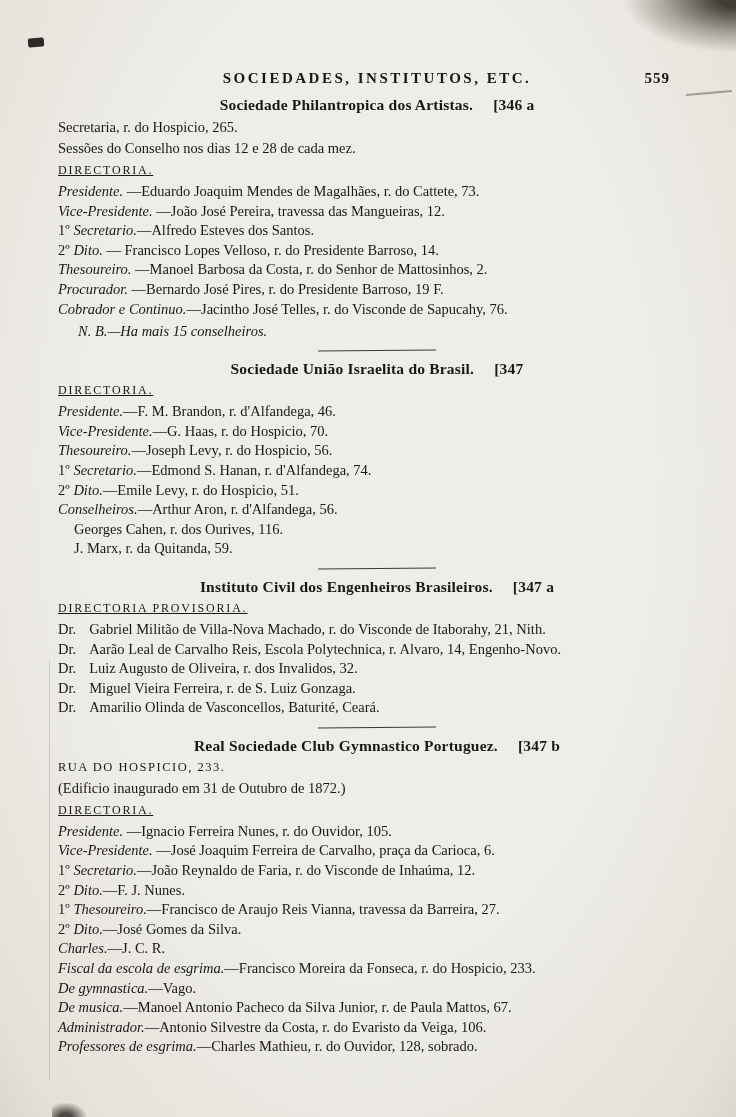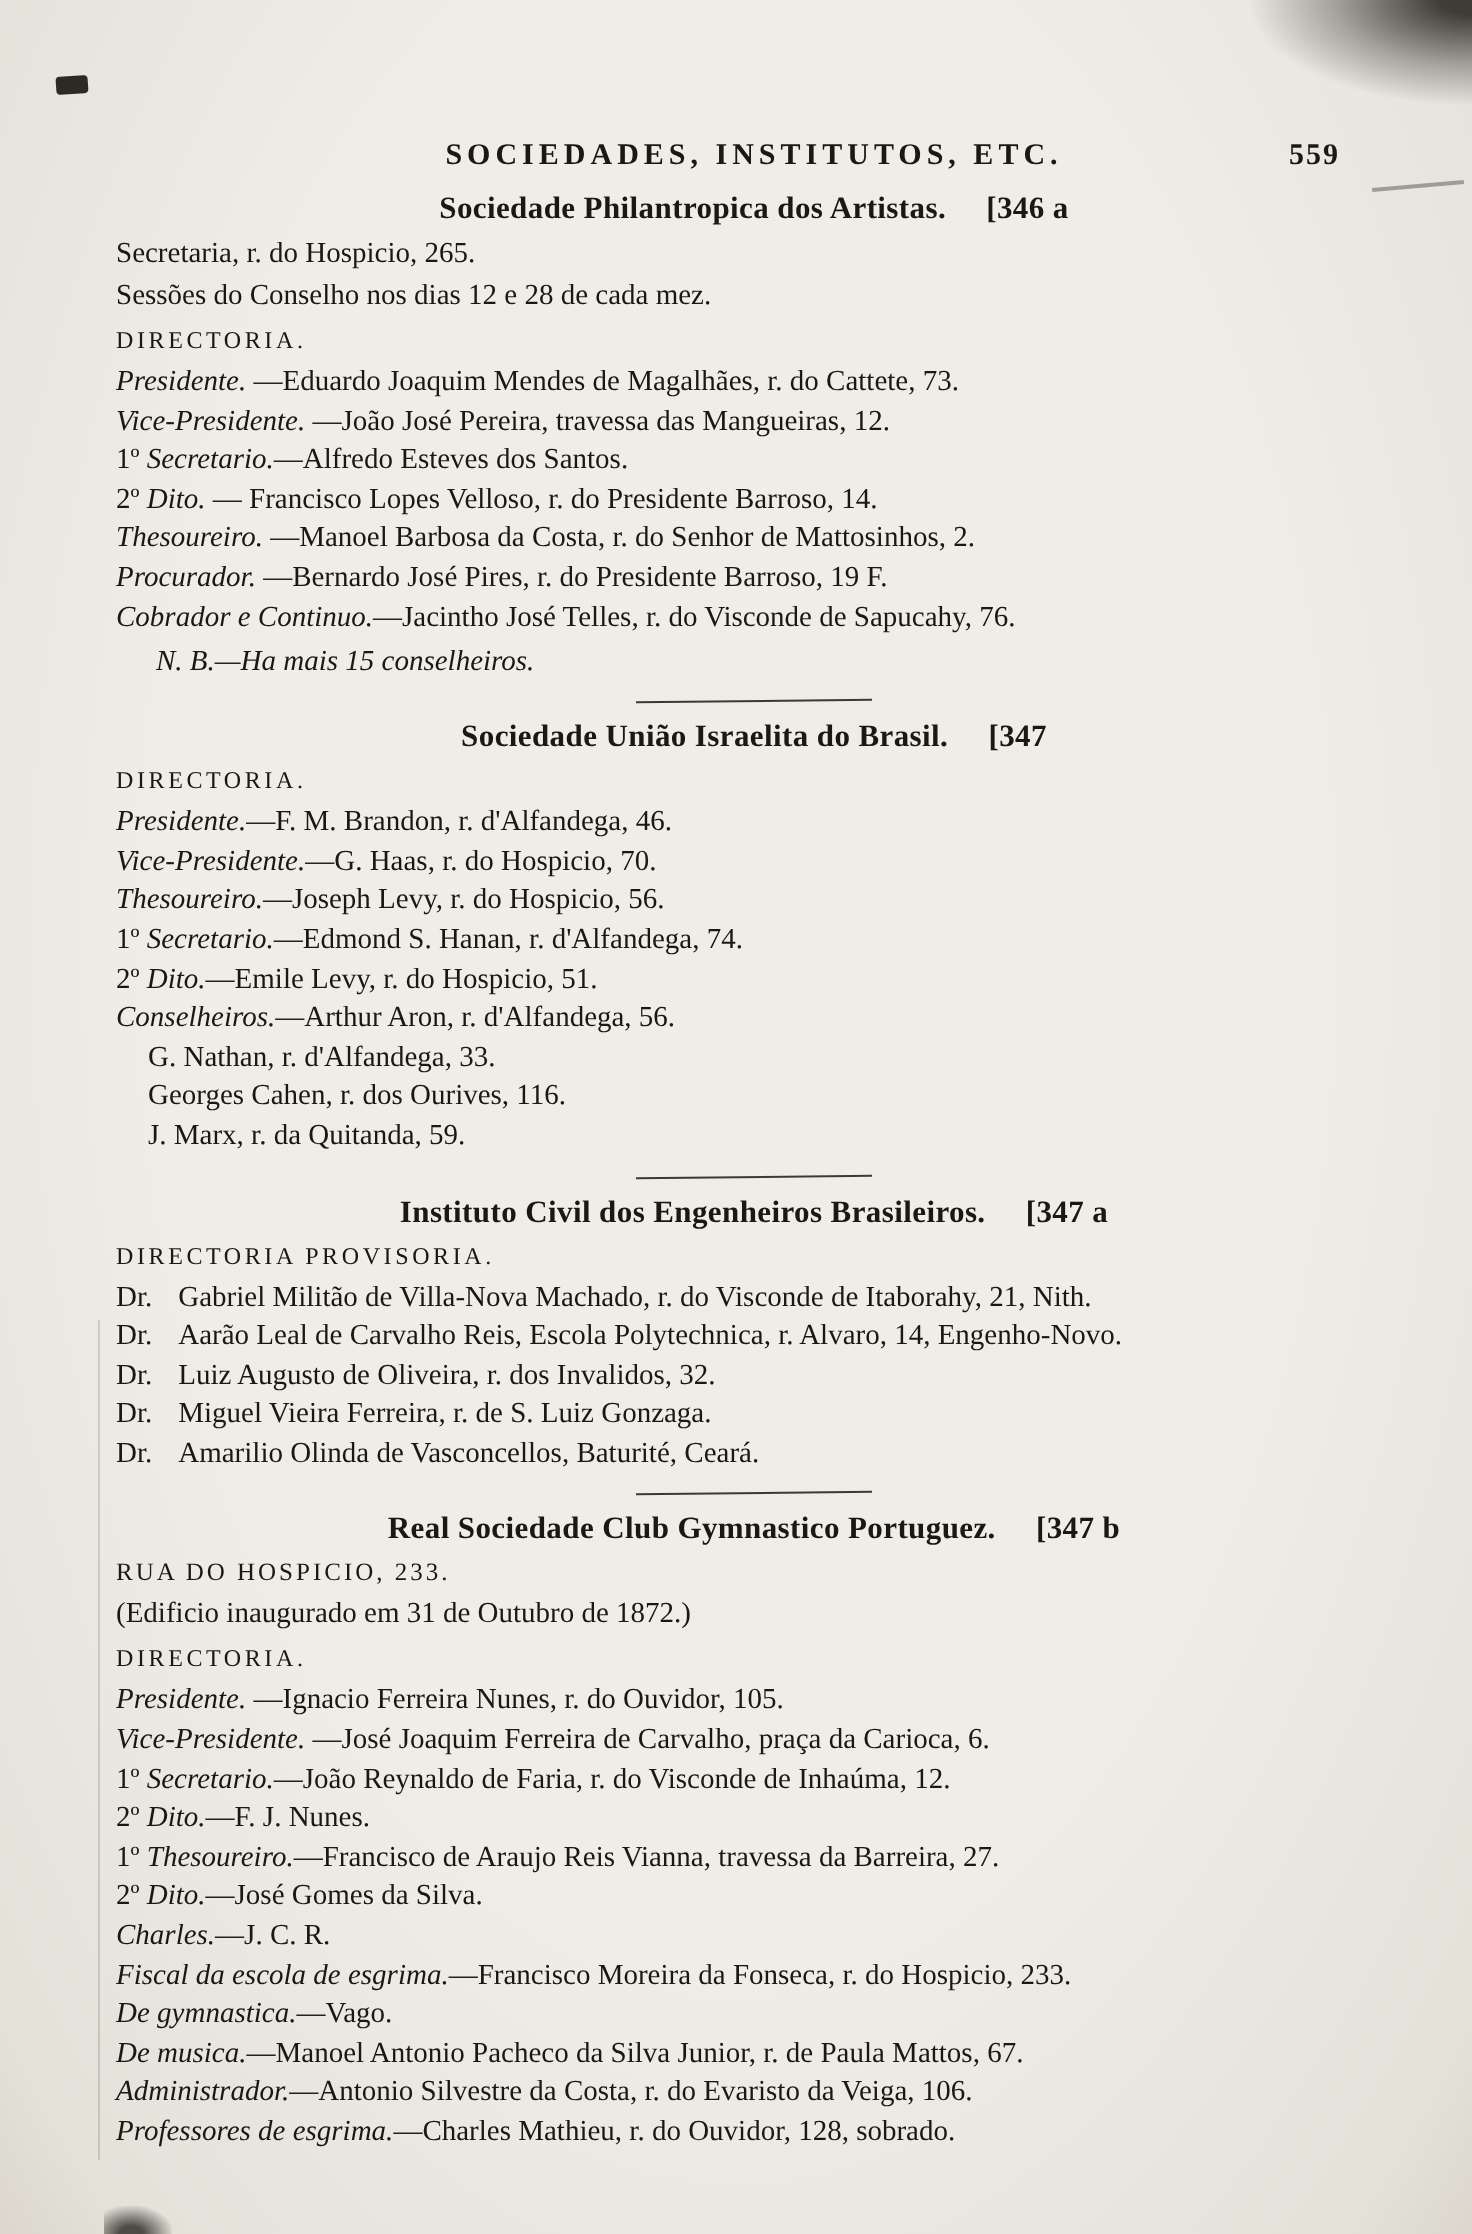--- a/index.html
+++ b/index.html
@@ -29,21 +29,21 @@
 
   .pagehead { position: relative; text-align: center; font-weight: bold; font-size: 15px; letter-spacing: 2.5px; margin: 0 0 2px 0; }
   .pagenum { position: absolute; right: 26px; top: 0; letter-spacing: 1px; font-size: 15px; }
 
   .sec { margin: 0; }
   .title { font-size: 15.5px; font-weight: bold; text-align: center; margin: 9px 0 3px 0; letter-spacing: 0.2px; }
   .title .ref { margin-left: 16px; }
   .center { text-align: left; }
   .sub { margin: 1px 0; font-size: 14.5px; line-height: 20px; }
   .address { margin: 3px 0 1px 0; font-size: 12.5px; letter-spacing: 1.5px; line-height: 19px; }
-  .heading { margin: 4px 0 3px 0; font-size: 12px; letter-spacing: 1.8px; line-height: 17px; }
+  .heading { margin: 4px 0 3px 0; font-size: 12px; letter-spacing: 1.8px; line-height: 17px; text-decoration: underline; }
 
   .entries p { margin: 0; font-size: 14.5px; line-height: 19.6px; white-space: nowrap; }
   .entries .indent { padding-left: 16px; }
   .entries i.role { font-style: italic; }
   .entries .prefix { margin-right: 13px; }
   .note { font-style: italic; padding-left: 20px; margin: 3px 0 1px 0; font-size: 14.5px; line-height: 19px; }
 
   .divider { width: 118px; border: 0; border-top: 1.5px solid #3c3931; margin: 9px auto 5px auto; transform: rotate(-0.6deg); }
 </style>
 </head>
@@ -90,21 +90,20 @@
       <span class="ref">[347</span>
     </h2>
     <p class="center heading">DIRECTORIA.</p>
     <div class="entries">
         <p><i class="role">Presidente.</i><span class="text">—F. M. Brandon, r. d'Alfandega, 46.</span></p>
         <p><i class="role">Vice-Presidente.</i><span class="text">—G. Haas, r. do Hospicio, 70.</span></p>
         <p><i class="role">Thesoureiro.</i><span class="text">—Joseph Levy, r. do Hospicio, 56.</span></p>
         <p><span class="num">1º </span><i class="role">Secretario.</i><span class="text">—Edmond S. Hanan, r. d'Alfandega, 74.</span></p>
         <p><span class="num">2º </span><i class="role">Dito.</i><span class="text">—Emile Levy, r. do Hospicio, 51.</span></p>
         <p><i class="role">Conselheiros.</i><span class="text">—Arthur Aron, r. d'Alfandega, 56.</span></p>
-        <p class="indent"><span class="text">G. Nathan, r. d'Alfandega, 33.</span></p>
         <p class="indent"><span class="text">Georges Cahen, r. dos Ourives, 116.</span></p>
         <p class="indent"><span class="text">J. Marx, r. da Quitanda, 59.</span></p>
       </div>
   </section>
 
   <hr class="divider">
 
   <section class="sec">
     <h2 class="title">
       <span>Instituto Civil dos Engenheiros Brasileiros.</span>

